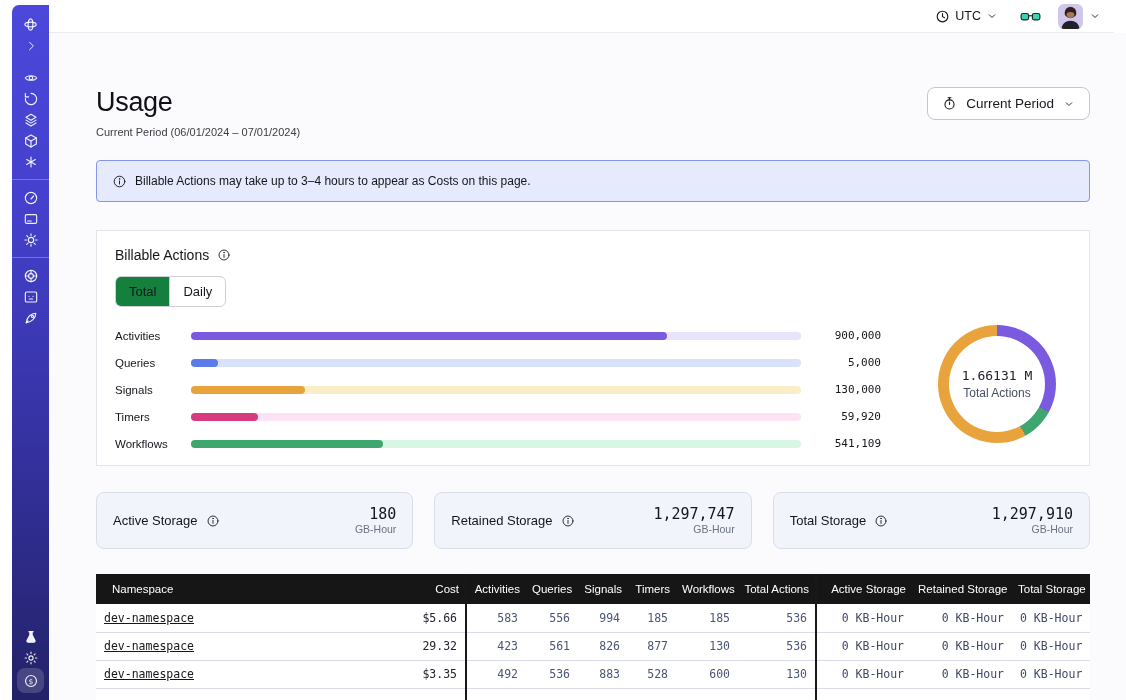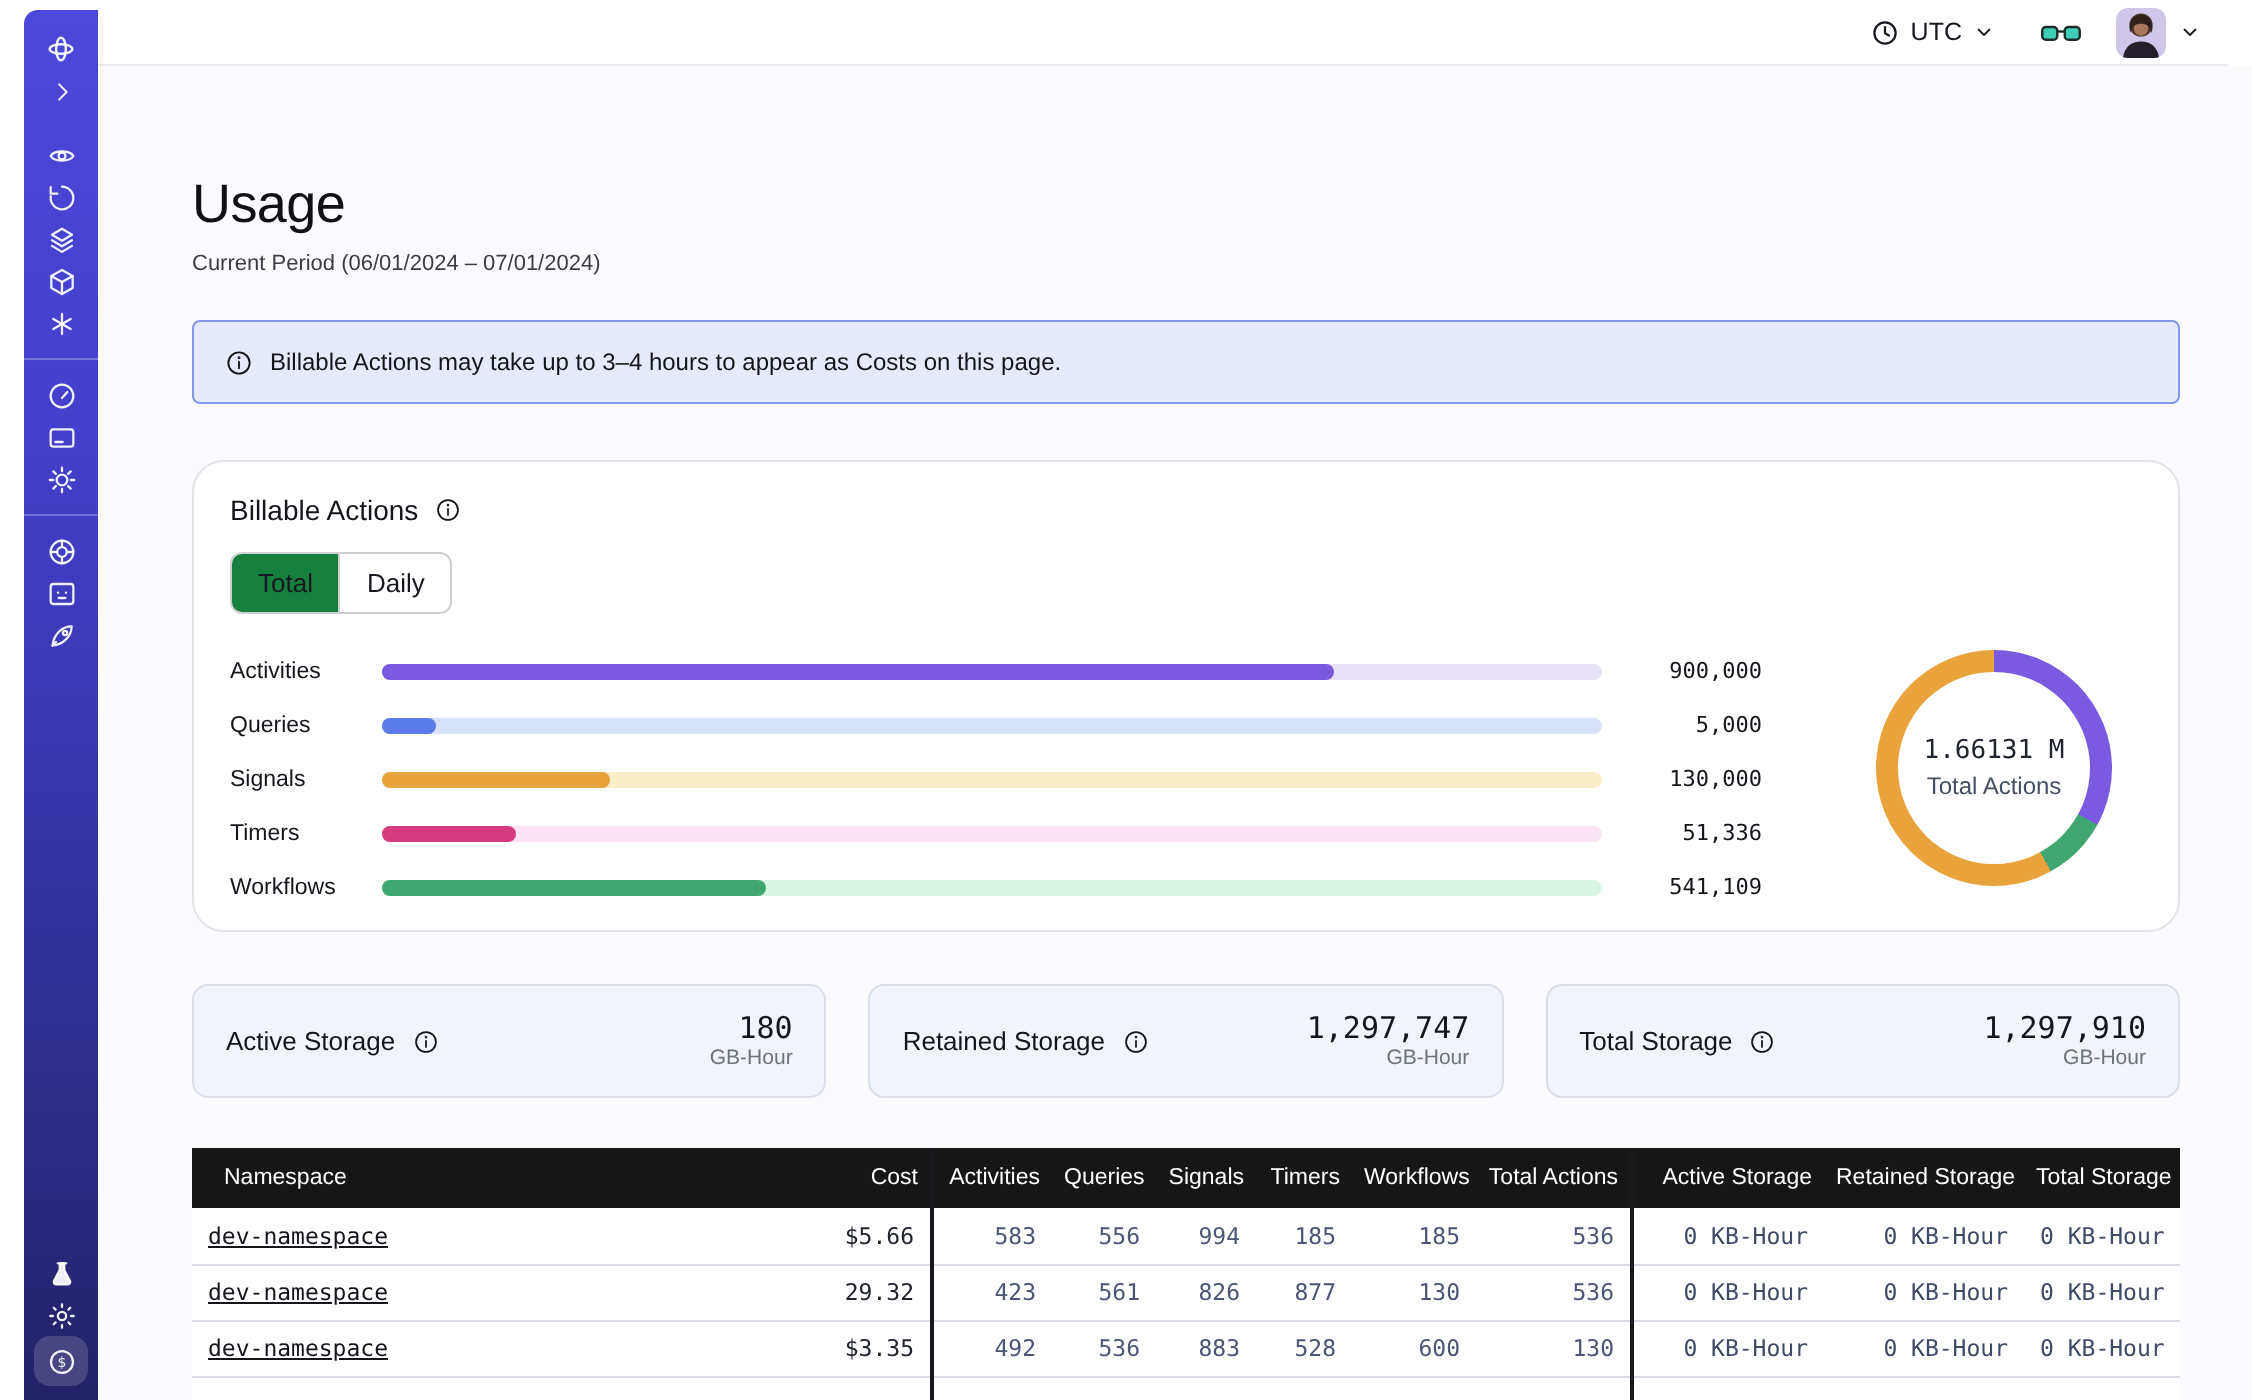--- a/index.html
+++ b/index.html
@@ -36,21 +36,21 @@
   h1.title { margin:0; font-size:27px; font-weight:500; letter-spacing:-.3px; color:#101016; }
   .subtitle { font-size:11px; color:#3c3c44; margin-top:8px; }
   .period-btn { display:flex; align-items:center; gap:9px; background:#fff; border:1px solid #c6c6ce;
     border-radius:8px; padding:8px 14px; font-size:13.5px; font-weight:500; color:#17171f; cursor:pointer; }
   .period-btn svg { stroke:#17171f; fill:none; stroke-width:1.7; stroke-linecap:round; stroke-linejoin:round; }
 
   .banner { margin-top:22px; background:#e5eafc; border:1px solid #8495ea; border-radius:4px;
     height:42px; display:flex; align-items:center; gap:8px; padding:0 15px; font-size:12px; color:#15151c; }
   .i-icon svg { stroke:#15151c; fill:none; stroke-width:1.5; stroke-linecap:round; }
 
-  .card { margin-top:28px; background:#fff; border:1px solid #e3e3e9; border-radius:16px;
+  .card { margin-top:28px; background:#fff; border:1px solid #e3e3e9; border-radius:0;
     padding:16px 18px 8px 18px; }
   .card-title { display:flex; align-items:center; gap:8px; font-size:14px; font-weight:500; color:#15151c; }
   .tabs { display:inline-flex; border:1px solid #cfcfd6; border-radius:6px; overflow:hidden;
     margin-top:13px; background:#fff; }
   .tab { padding:7px 13px; font-size:13px; color:#17171f; cursor:pointer; }
   .tab.active { background:#15803d; font-weight:500; }
   .tab + .tab { border-left:1px solid #cfcfd6; }
 
   .chart-wrap { display:flex; align-items:flex-start; margin-top:15px; }
   .bars { flex:1; margin-right:42px; }
@@ -240,20 +240,34 @@
   </div>
 </header>
 
 <main class="content">
 
   <div class="page-head">
     <div>
       <h1 class="title">Usage</h1>
       <div class="subtitle">Current Period (06/01/2024 – 07/01/2024)</div>
     </div>
+    <button class="period-btn">
+      <span style="display:flex">
+        <svg width="15" height="15" viewBox="0 0 24 24">
+            <circle cx="12" cy="13.5" r="7.3"></circle>
+            <path d="M12 13.5V9.8"></path>
+            <path d="M9.6 2.8h4.8"></path>
+            <path d="M12 2.8v3.4"></path>
+          </svg>
+      </span>
+      <span>Current Period</span>
+      <svg width="12" height="12" viewBox="0 0 24 24">
+          <path d="M6.5 9.5 12 15l5.5-5.5"></path>
+        </svg>
+    </button>
   </div>
 
   <div class="banner">
     <span class="i-icon" style="display:flex">
       <svg width="15" height="15" viewBox="0 0 24 24">
           <circle cx="12" cy="12" r="8.5"></circle>
           <path d="M12 11v5.2"></path>
           <circle cx="12" cy="7.8" r="0.4" fill="#15151c"></circle>
         </svg>
     </span>
@@ -297,21 +311,21 @@
             <div class="bar-track" style="background: rgb(248, 238, 200);">
               <div class="bar-fill" style="width: 18.7%; background: rgb(232, 163, 60);"></div>
             </div>
             <div class="bar-value">130,000</div>
           </div>
           <div class="bar-row">
             <div class="bar-label">Timers</div>
             <div class="bar-track" style="background: rgb(251, 227, 243);">
               <div class="bar-fill" style="width: 11%; background: rgb(214, 59, 126);"></div>
             </div>
-            <div class="bar-value">51,336</div>
+            <div class="bar-value">59,920</div>
           </div>
           <div class="bar-row">
             <div class="bar-label">Workflows</div>
             <div class="bar-track" style="background: rgb(217, 246, 229);">
               <div class="bar-fill" style="width: 31.5%; background: rgb(63, 166, 111);"></div>
             </div>
             <div class="bar-value">541,109</div>
           </div>
         </div>
       <div class="donut-wrap">

